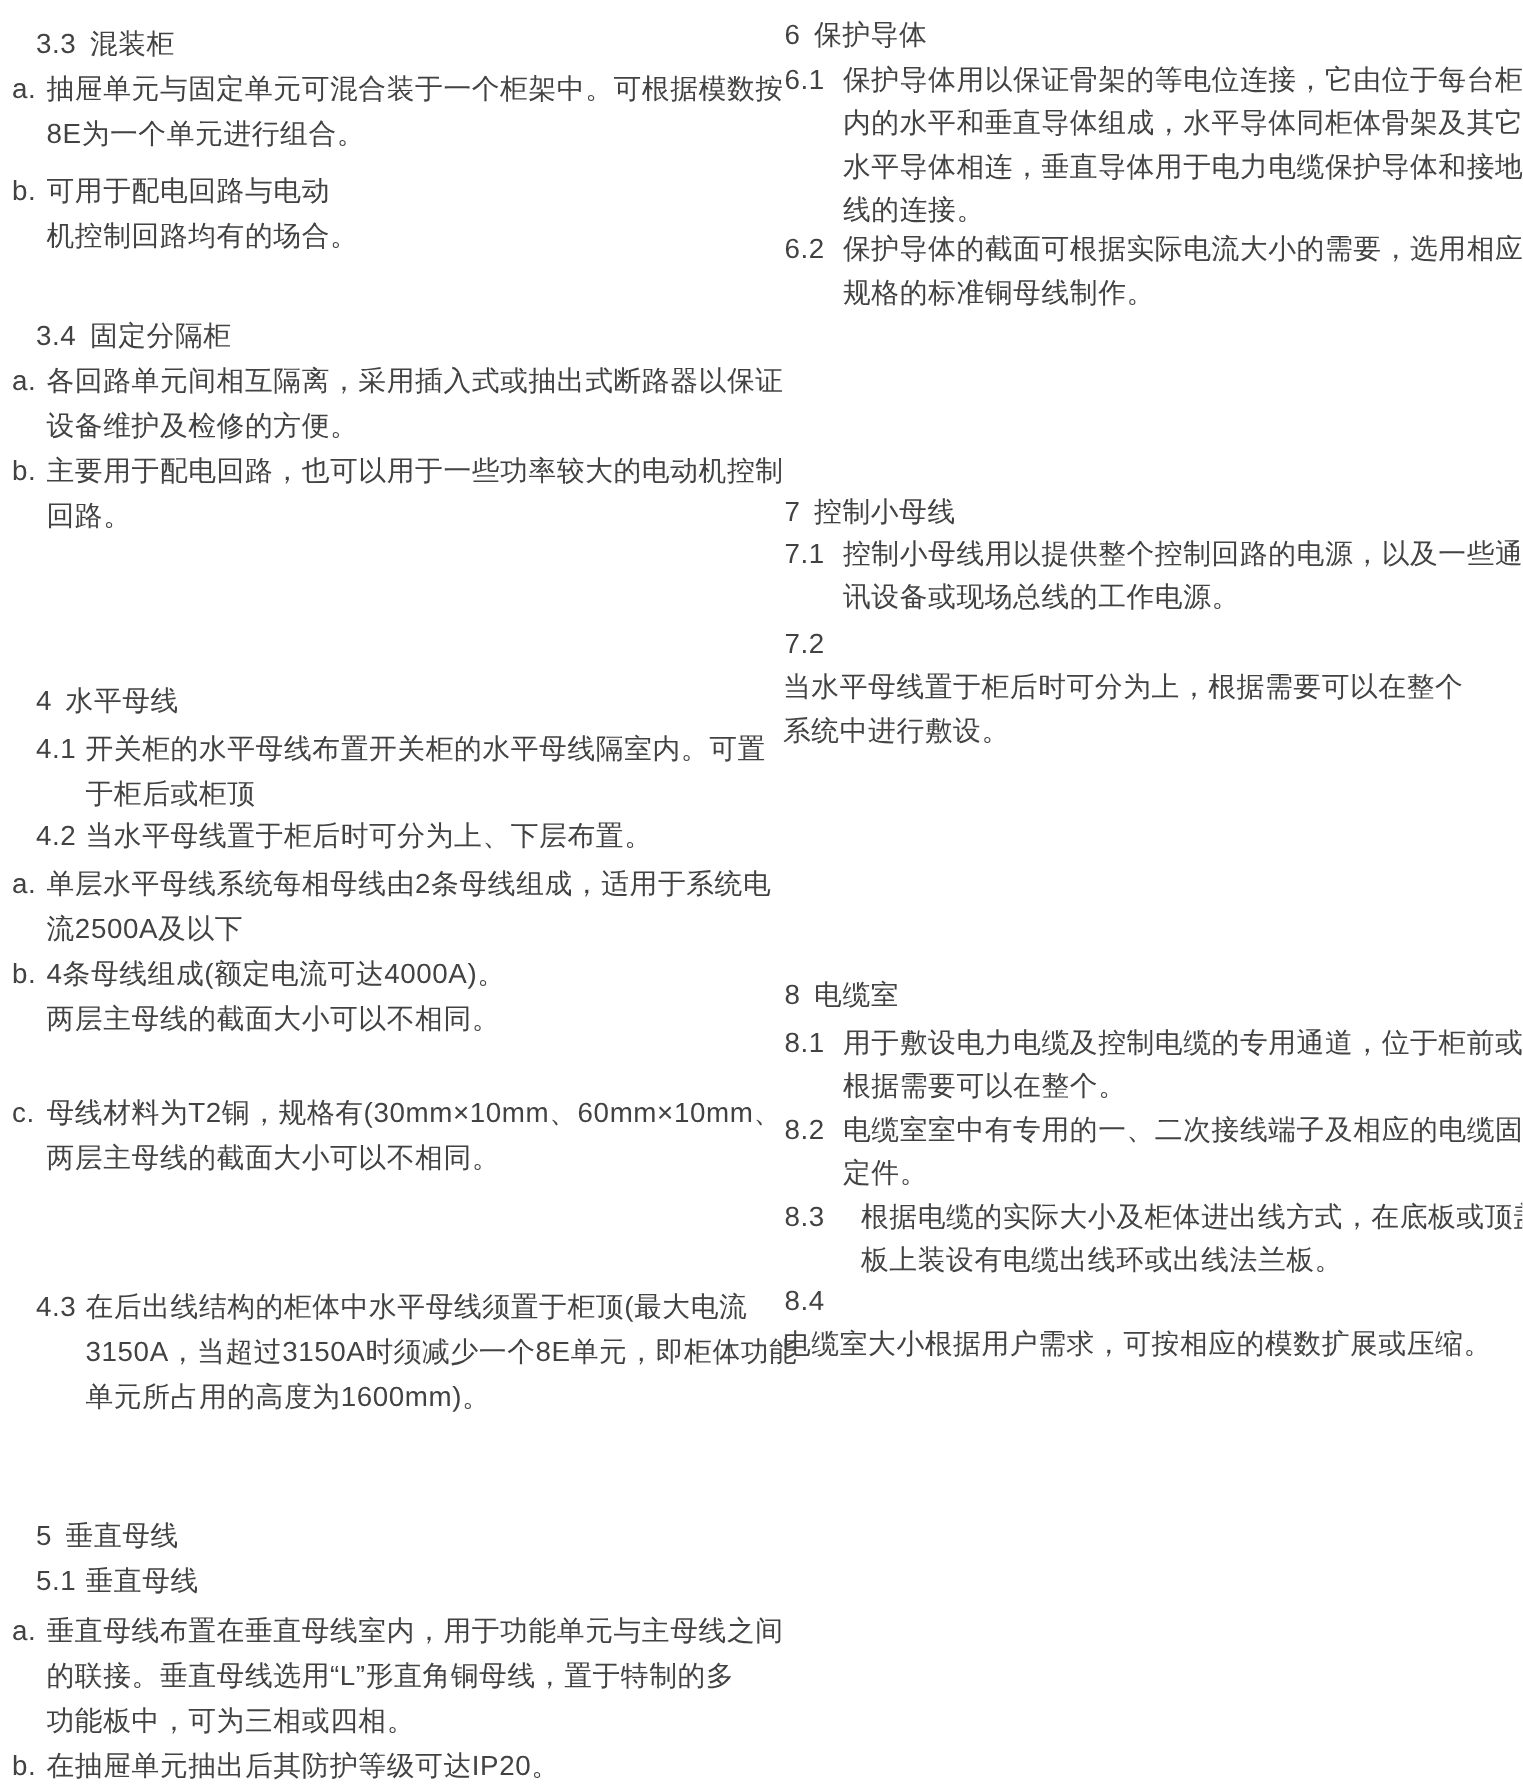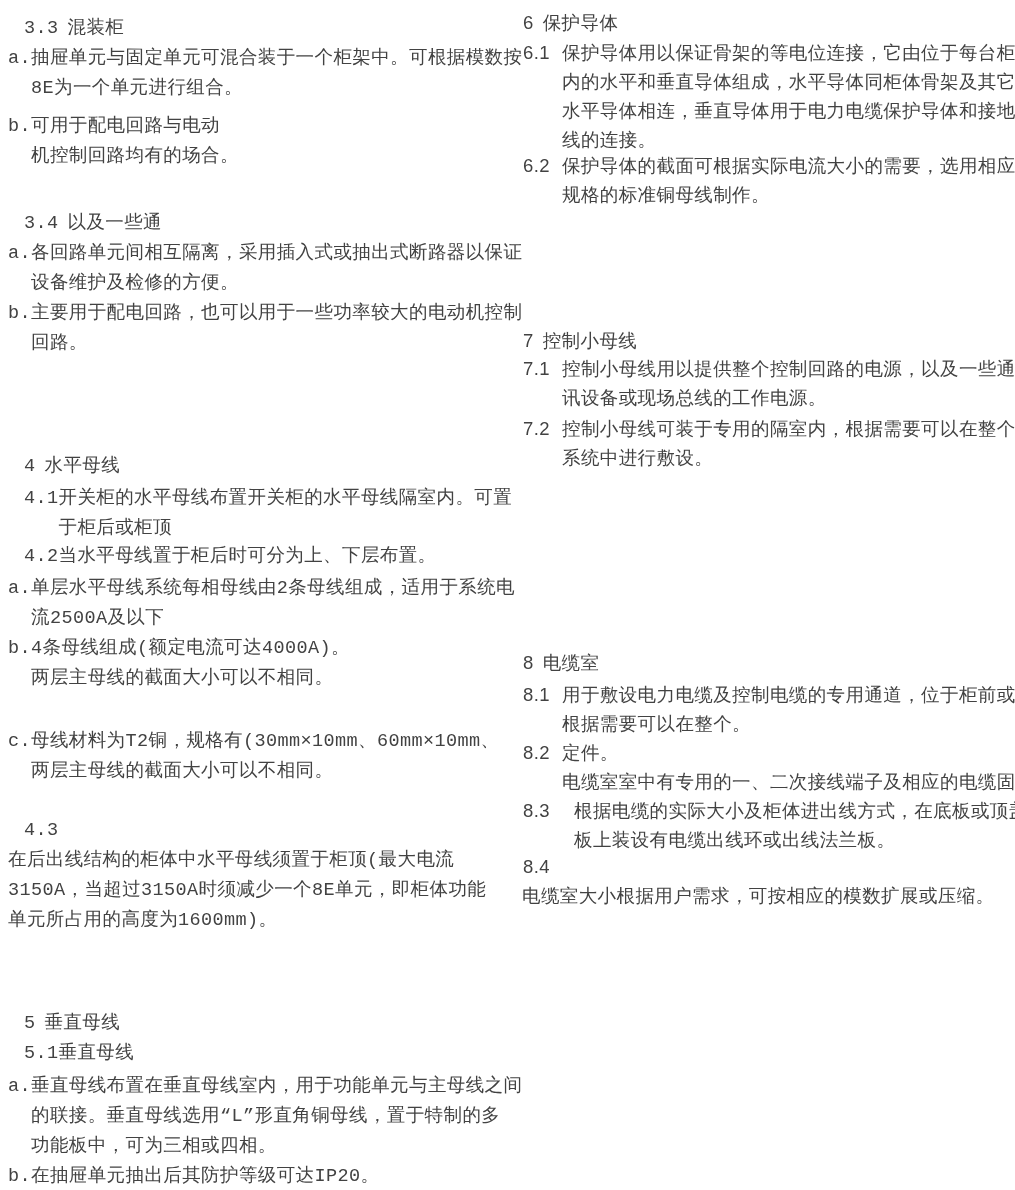--- a/index.html
+++ b/index.html
@@ -26,21 +26,21 @@
 
   .block {
     position: absolute;
     left: 0;
     right: 0;
     display: flex;
     align-items: flex-start;
     font-size: 18.5px;
     letter-spacing: 0.4px;
   }
-  .col-left  .block { line-height: 30px; font-family: Liberation Mono, monospace; }
+  .col-left  .block { line-height: 30px; }
   .col-right .block { line-height: 29px; }
 
   .lbl { flex: 0 0 auto; white-space: nowrap; }
   .txt { flex: 1 1 auto; min-width: 0; }
   .line { white-space: nowrap; }
 
   
   .col-left .heading .lbl { margin-left: 16px; margin-right: 9px; }
   .col-left .num .lbl     { margin-left: 16px; min-width: 33px; }
   .col-left .letter .lbl  { margin-left: 0;    min-width: 23px; }
@@ -70,21 +70,21 @@
       <div class="block letter" style="top: 112px;">
         <span class="lbl">b.</span>
         <div class="txt">
           <div class="line">可用于配电回路与电动</div>
           <div class="line">机控制回路均有的场合。</div>
         </div>
       </div>
       <div class="block heading" style="top: 209px;">
         <span class="lbl">3.4</span>
         <div class="txt">
-          <div class="line">以及一些通</div>
+          <div class="line">固定分隔柜</div>
         </div>
       </div>
       <div class="block letter" style="top: 239px;">
         <span class="lbl">a.</span>
         <div class="txt">
           <div class="line">各回路单元间相互隔离，采用插入式或抽出式断路器以保证</div>
           <div class="line">设备维护及检修的方便。</div>
         </div>
       </div>
       <div class="block letter" style="top: 299px;">
@@ -127,21 +127,21 @@
           <div class="line">两层主母线的截面大小可以不相同。</div>
         </div>
       </div>
       <div class="block letter" style="top: 727px;">
         <span class="lbl">c.</span>
         <div class="txt">
           <div class="line">母线材料为T2铜，规格有(30mm×10mm、60mm×10mm、</div>
           <div class="line">两层主母线的截面大小可以不相同。</div>
         </div>
       </div>
-      <div class="block num" style="top: 816px; flex-direction: column;">
+      <div class="block num" style="top: 856px;">
         <span class="lbl">4.3</span>
         <div class="txt">
           <div class="line">在后出线结构的柜体中水平母线须置于柜顶(最大电流</div>
           <div class="line">3150A，当超过3150A时须减少一个8E单元，即柜体功能</div>
           <div class="line">单元所占用的高度为1600mm)。</div>
         </div>
       </div>
       <div class="block heading" style="top: 1009px;">
         <span class="lbl">5</span>
         <div class="txt">
@@ -198,45 +198,45 @@
           <div class="line">控制小母线</div>
         </div>
       </div>
       <div class="block num" style="top: 354px;">
         <span class="lbl">7.1</span>
         <div class="txt">
           <div class="line">控制小母线用以提供整个控制回路的电源，以及一些通</div>
           <div class="line">讯设备或现场总线的工作电源。</div>
         </div>
       </div>
-      <div class="block num" style="top: 414px;">
+      <div class="block num" style="top: 414px; flex-direction: column;">
         <span class="lbl">7.2</span>
         <div class="txt">
-          <div class="line">控制小母线可装于专用的隔室内，根据需要可以在整个</div>
+          <div class="line">当水平母线置于柜后时可分为上，根据需要可以在整个</div>
           <div class="line">系统中进行敷设。</div>
         </div>
       </div>
       <div class="block heading" style="top: 648px;">
         <span class="lbl">8</span>
         <div class="txt">
           <div class="line">电缆室</div>
         </div>
       </div>
       <div class="block num" style="top: 680px;">
         <span class="lbl">8.1</span>
         <div class="txt">
           <div class="line">用于敷设电力电缆及控制电缆的专用通道，位于柜前或</div>
           <div class="line">根据需要可以在整个。</div>
         </div>
       </div>
       <div class="block num" style="top: 738px;">
         <span class="lbl">8.2</span>
         <div class="txt">
+          <div class="line">电缆室室中有专用的一、二次接线端子及相应的电缆固</div>
           <div class="line">定件。</div>
-          <div class="line">电缆室室中有专用的一、二次接线端子及相应的电缆固</div>
         </div>
       </div>
       <div class="block num" style="top: 796px; gap: 12px;">
         <span class="lbl">8.3</span>
         <div class="txt">
           <div class="line">根据电缆的实际大小及柜体进出线方式，在底板或顶盖</div>
           <div class="line">板上装设有电缆出线环或出线法兰板。</div>
         </div>
       </div>
       <div class="block num" style="top: 852px; flex-direction: column;">

